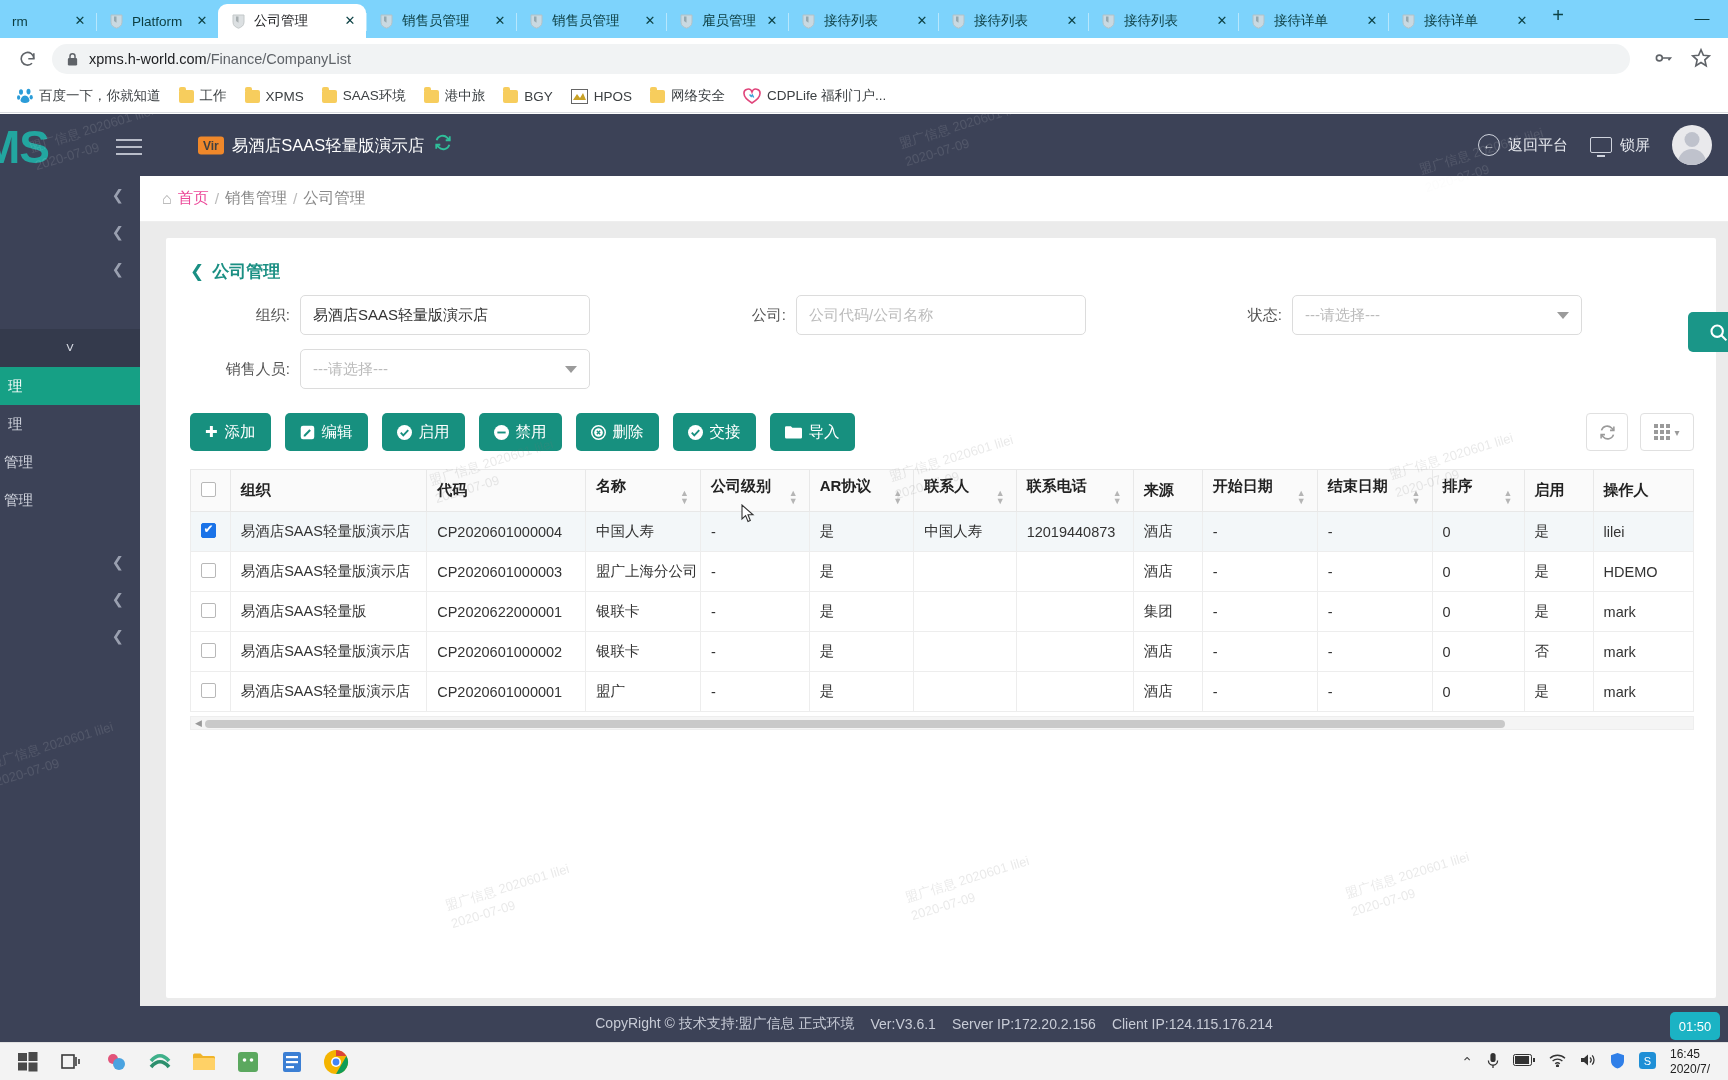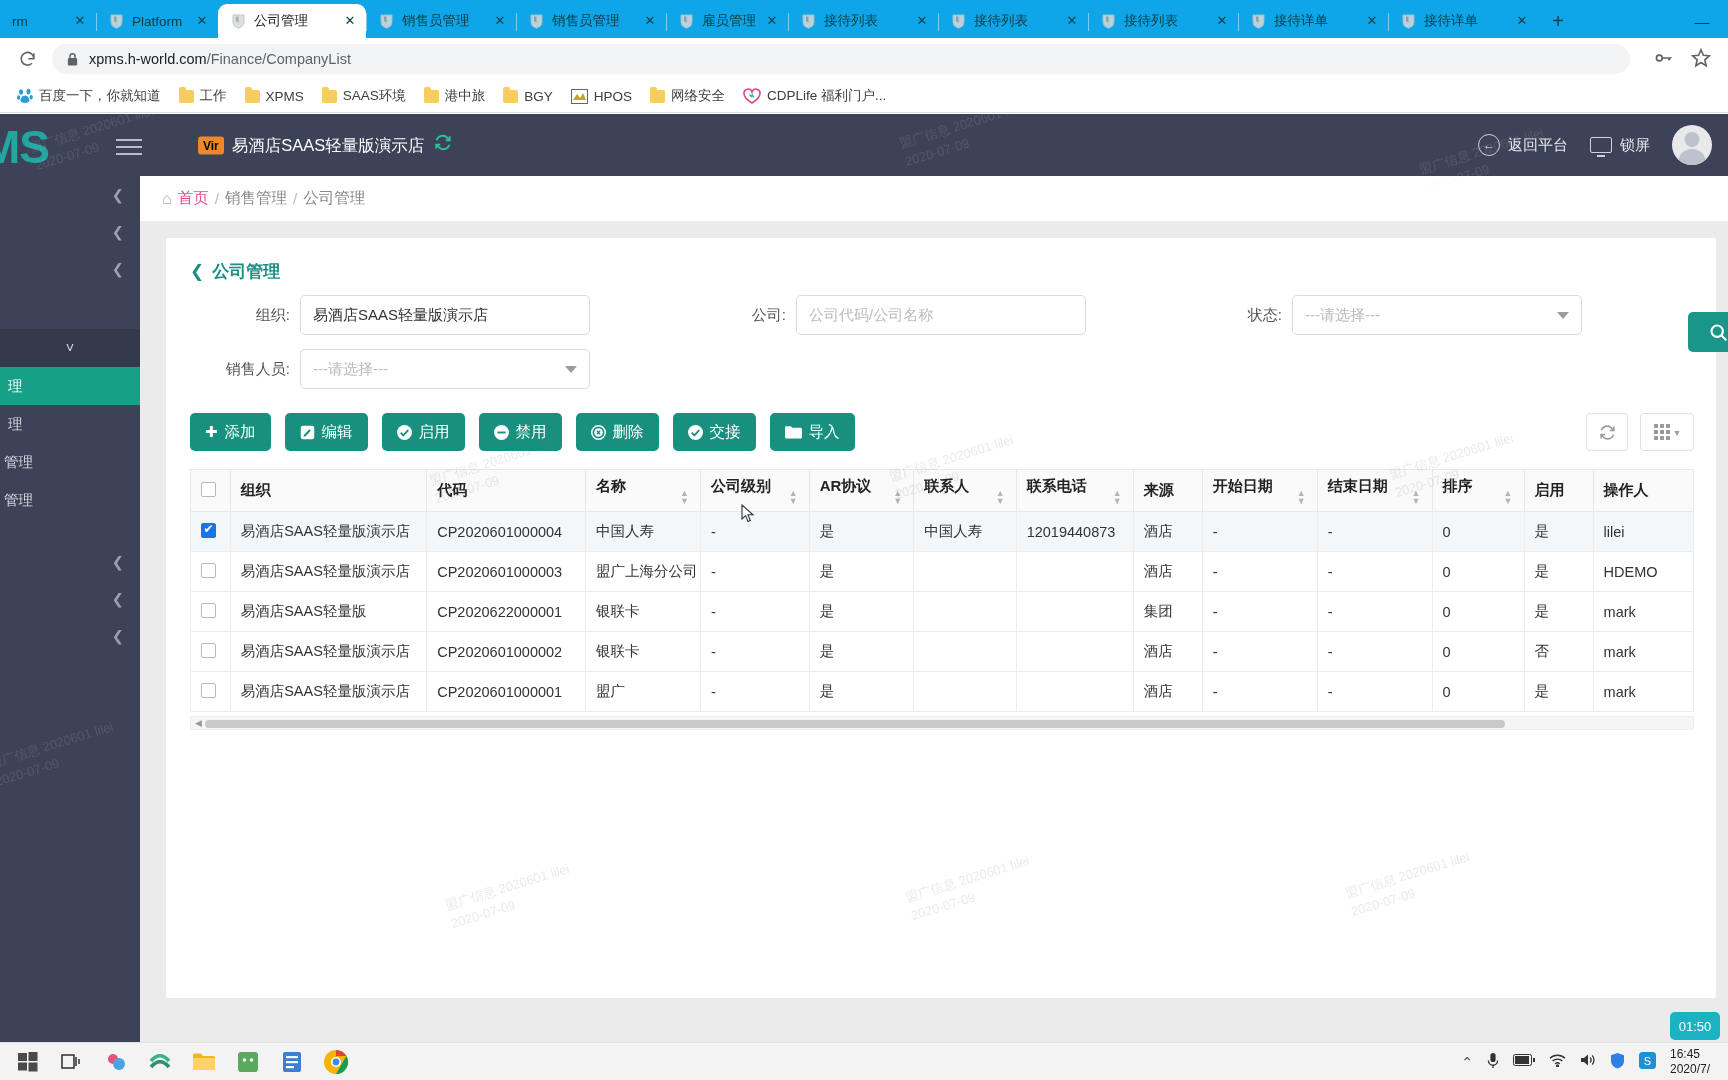--- a/index.html
+++ b/index.html
@@ -7,22 +7,22 @@
     width: 1728px; height: 1080px;
     font-family: "Liberation Sans", "DejaVu Sans", sans-serif;
     overflow: hidden;
     background: #fff;
   }
 
   
   .browser { width: 1728px; height: 1080px; position: relative; background: #fff; }
 
   .tabstrip {
-    height: 38px; background: #0ea5e9;
-    display: flex; align-items: flex-end; position: relative;
+    height: 38px; background: #7dd3fc;
+    display: flex; align-items: flex-start; position: relative;
   }
   .tab {
     height: 34px; min-width: 96px; display: flex; align-items: center;
     gap: 7px; padding: 0 8px 0 12px; position: relative;
     color: #0b3c3f; font-size: 13.5px; white-space: nowrap;
   }
   .tab .favicon {
     width: 17px; height: 17px; flex: 0 0 17px;
     display: inline-block; position: relative; opacity: .85;
   }
@@ -97,21 +97,21 @@
     height: 62px; background: #3c4257; position: relative;
     display: flex; align-items: center;
   }
   .logo-ms {
     position: absolute; left: -18px; top: 6px; font-size: 46px; font-weight: bold;
     color: #22a6a0; letter-spacing: -1px; font-family: "Liberation Sans", sans-serif;
   }
   .hamburger { position: absolute; left: 116px; top: 20px; width: 26px; }
   .hamburger i { display: block; height: 2px; background: #b9bdc9; margin: 5px 0; }
   .vir-badge {
-    background: #f0882a; color: #000000; font-size: 12px; font-weight: bold;
+    background: #f0882a; color: #404040; font-size: 12px; font-weight: bold;
     padding: 2px 5px; border-radius: 3px; margin-right: 8px;
   }
   .hotel-name {
     position: absolute; left: 198px; top: 50%; transform: translateY(-50%);
     display: flex; align-items: center; color: #fff; font-size: 16.5px;
   }
   .refresh-ico { color: #2fbf9a; font-size: 17px; margin-left: 10px; }
   .hdr-right {
     position: absolute; right: 16px; top: 50%; transform: translateY(-50%);
     display: flex; align-items: center; gap: 22px; color: #e6e8ee; font-size: 15px;
@@ -861,20 +861,26 @@
           <div>盟广信息 2020601 lilei</div>
             <div>2020-07-09</div>
         </div>
         <div class="wm" style="left:1180px;top:628px;">
           <div>盟广信息 2020601 lilei</div>
             <div>2020-07-09</div>
         </div>
 
       </div>
 
+      <div class="footer" style="left:0;right:0;bottom:0;position:absolute">
+        <span>CopyRight © 技术支持:盟广信息  正式环境</span>
+        <span>Ver:V3.6.1</span>
+        <span>Server IP:172.20.2.156</span>
+        <span>Client IP:124.115.176.214</span>
+      </div>
     </div>
   </div>
 
   <div style="position:absolute;left:741px;top:504px;z-index:20">
     <svg width="14" height="20" viewBox="0 0 14 20">
       <path d="M1 1 L1 15 L4.6 11.6 L7 17.5 L9.3 16.5 L7 10.8 L12 10.8 Z" fill="#fff" stroke="#333" stroke-width="1.1"></path>
     </svg>
   </div>
 
   <div class="clockbubble">01:50</div>

